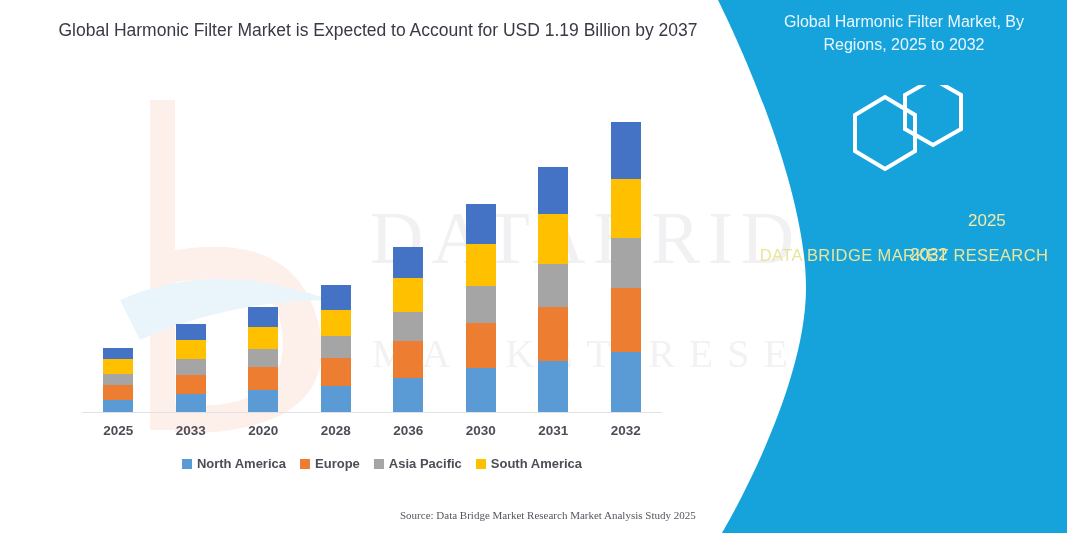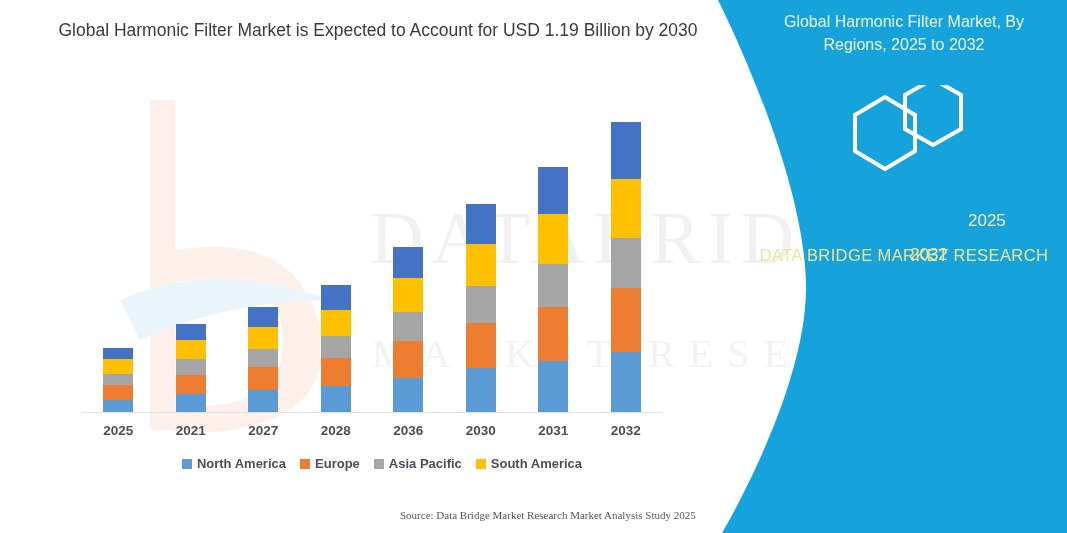--- a/index.html
+++ b/index.html
@@ -278,21 +278,21 @@
   </div>
 
   <div class="blue-panel">
     <svg width="1067" height="533" viewBox="0 0 1067 533">
       <path d="M718,0 L1067,0 L1067,533 L722,533 C722,533 806,392 806,288 C806,172 718,0 718,0 Z" fill="#16A3DC"></path>
     </svg>
   </div>
 
   <div class="left-area">
 
-    <div class="chart-title">Global Harmonic Filter Market is Expected to Account for USD 1.19 Billion by 2030</div>
+    <div class="chart-title">Global Harmonic Filter Market is Expected to Account for USD 1.19 Billion by 2037</div>
 
     <div class="plot">
       <div class="axis-line"></div>
       <div class="bars" id="bar-group">
           <div class="bar-slot">
             <div class="bar">
               <div class="seg" style="height: 12.48px; background: rgb(91, 155, 213);"></div>
               <div class="seg" style="height: 14.56px; background: rgb(237, 125, 49);"></div>
               <div class="seg" style="height: 11.44px; background: rgb(165, 165, 165);"></div>
               <div class="seg" style="height: 14.56px; background: rgb(255, 192, 0);"></div>
@@ -360,22 +360,22 @@
               <div class="seg" style="height: 49.92px; background: rgb(165, 165, 165);"></div>
               <div class="seg" style="height: 59.28px; background: rgb(255, 192, 0);"></div>
               <div class="seg" style="height: 57.2px; background: rgb(68, 114, 196);"></div>
             </div>
           </div>
         </div>
     </div>
 
     <div class="x-labels" id="x-labels">
         <div class="x-label">2025</div>
-        <div class="x-label">2021</div>
-        <div class="x-label">2027</div>
+        <div class="x-label">2033</div>
+        <div class="x-label">2020</div>
         <div class="x-label">2028</div>
         <div class="x-label">2036</div>
         <div class="x-label">2030</div>
         <div class="x-label">2031</div>
         <div class="x-label">2032</div>
       </div>
 
     <div class="legend" id="legend">
         <div class="legend-item">
           <span class="legend-swatch" style="background: rgb(91, 155, 213);"></span>

